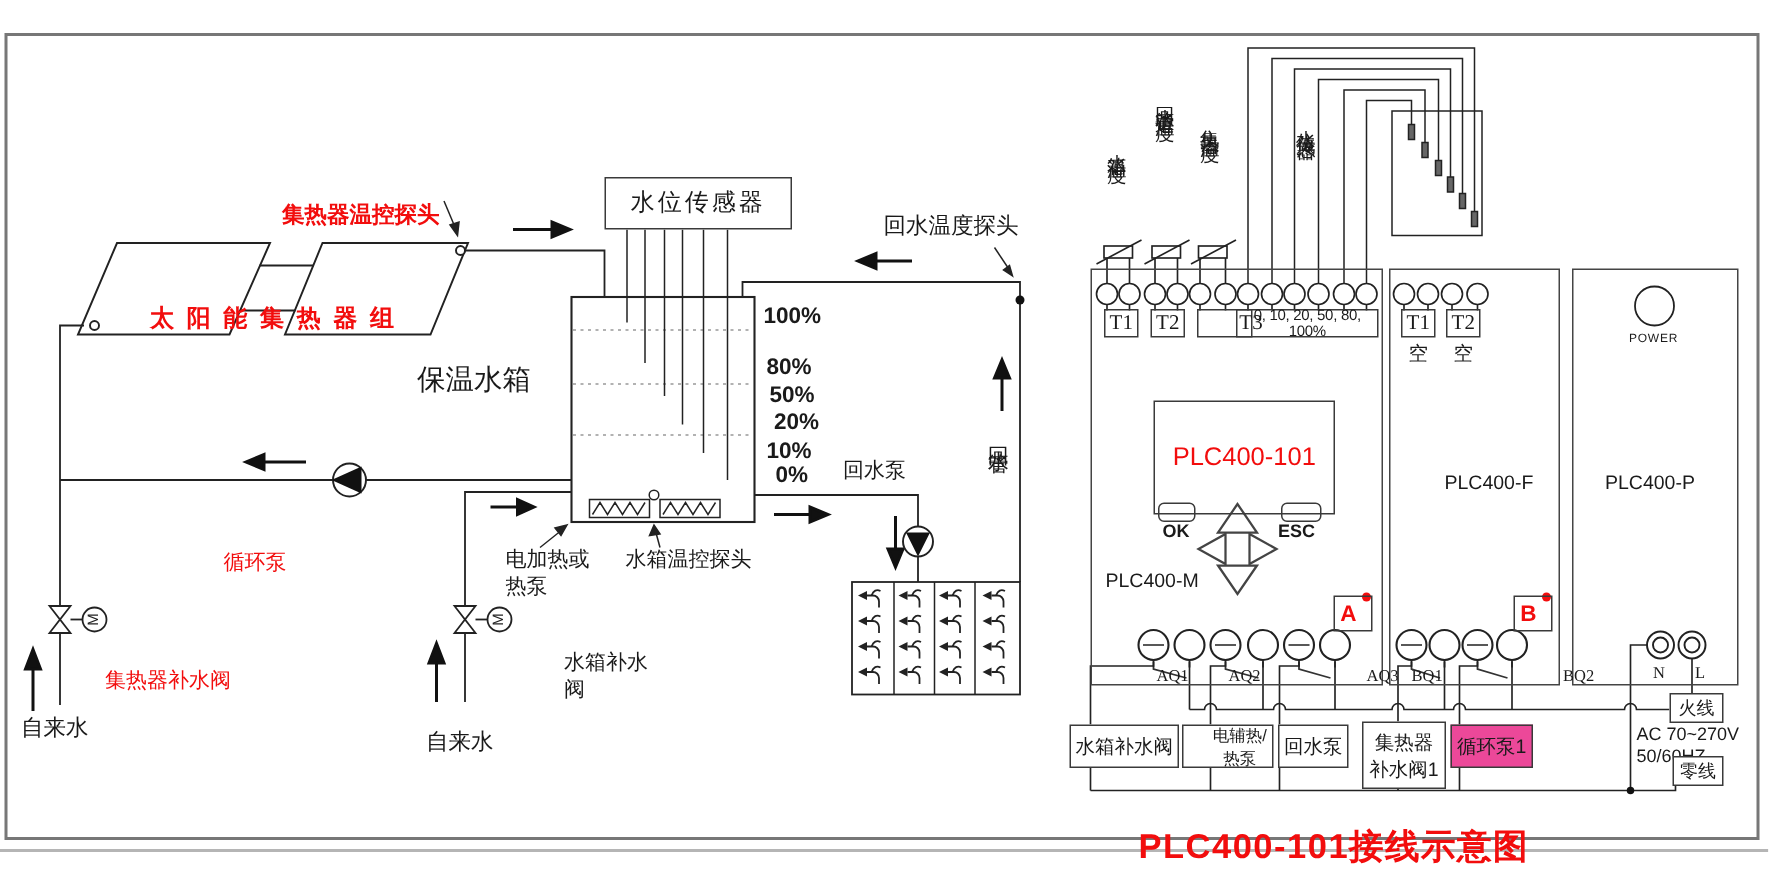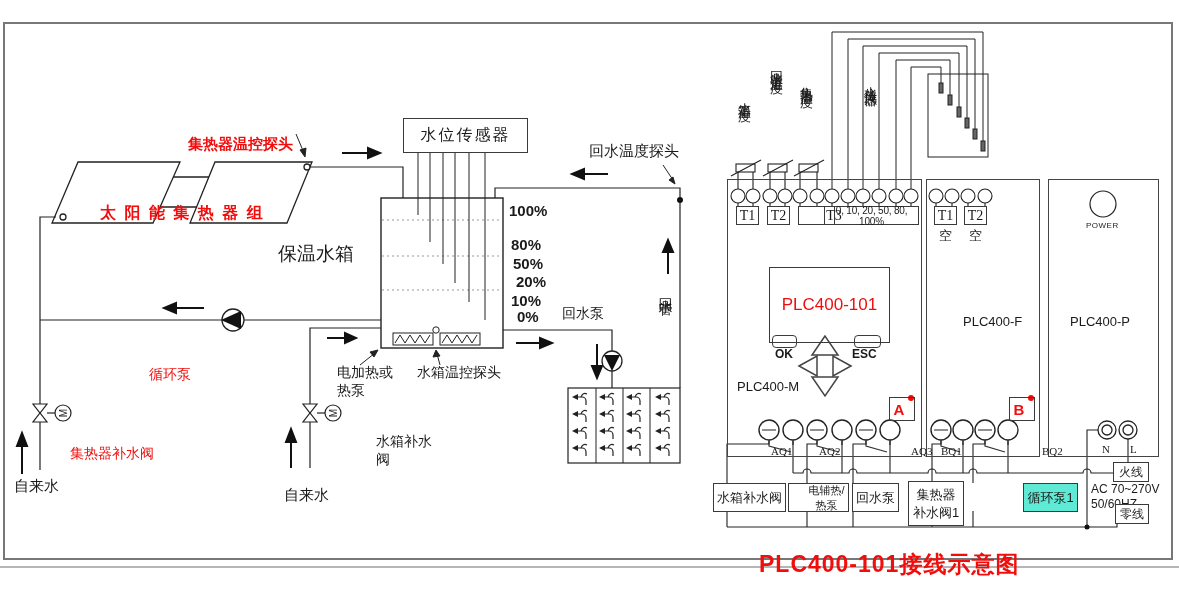--- a/index.html
+++ b/index.html
@@ -307,21 +307,21 @@
 <div class="lbl serif" style="left:941px;top:445px;font-size:11px;">BQ1</div>
 <div class="lbl serif" style="left:1042px;top:445px;font-size:11px;">BQ2</div>
 <div class="lbl serif" style="left:1102px;top:443px;font-size:11px;">N</div>
 <div class="lbl serif" style="left:1130px;top:443px;font-size:11px;">L</div>
 
 <div class="box" style="left:713px;top:483px;width:73px;height:29px;font-size:13px;background:#fff;">水箱补水阀</div>
 <div class="box" style="left:788px;top:483px;width:61px;height:29px;font-size:11px;background:#fff;padding-left:16px;">电辅热/热泵</div>
 <div class="box" style="left:852px;top:483px;width:47px;height:29px;font-size:13px;background:#fff;">回水泵</div>
 <div class="box" style="left:908px;top:481px;width:56px;height:45px;font-size:13px;background:#fff;">集热器
 补水阀1</div>
-<div class="box" style="left:1023px;top:483px;width:55px;height:29px;font-size:13px;background:#5eead4;">循环泵1</div>
+<div class="box" style="left:967px;top:483px;width:55px;height:29px;font-size:13px;background:#ec4899;">循环泵1</div>
 
 <div class="box" style="left:1113px;top:462px;width:36px;height:20px;font-size:12px;background:#fff;">火线</div>
 <div class="lbl" style="left:1091px;top:482px;font-size:12px;">AC 70~270V
 50/60HZ</div>
 <div class="box" style="left:1115px;top:504px;width:34px;height:20px;font-size:12px;background:#fff;">零线</div>
 
 <div class="lbl red title" style="left:759px;top:530px;">PLC400-101接线示意图</div>
 
 </div>
 

